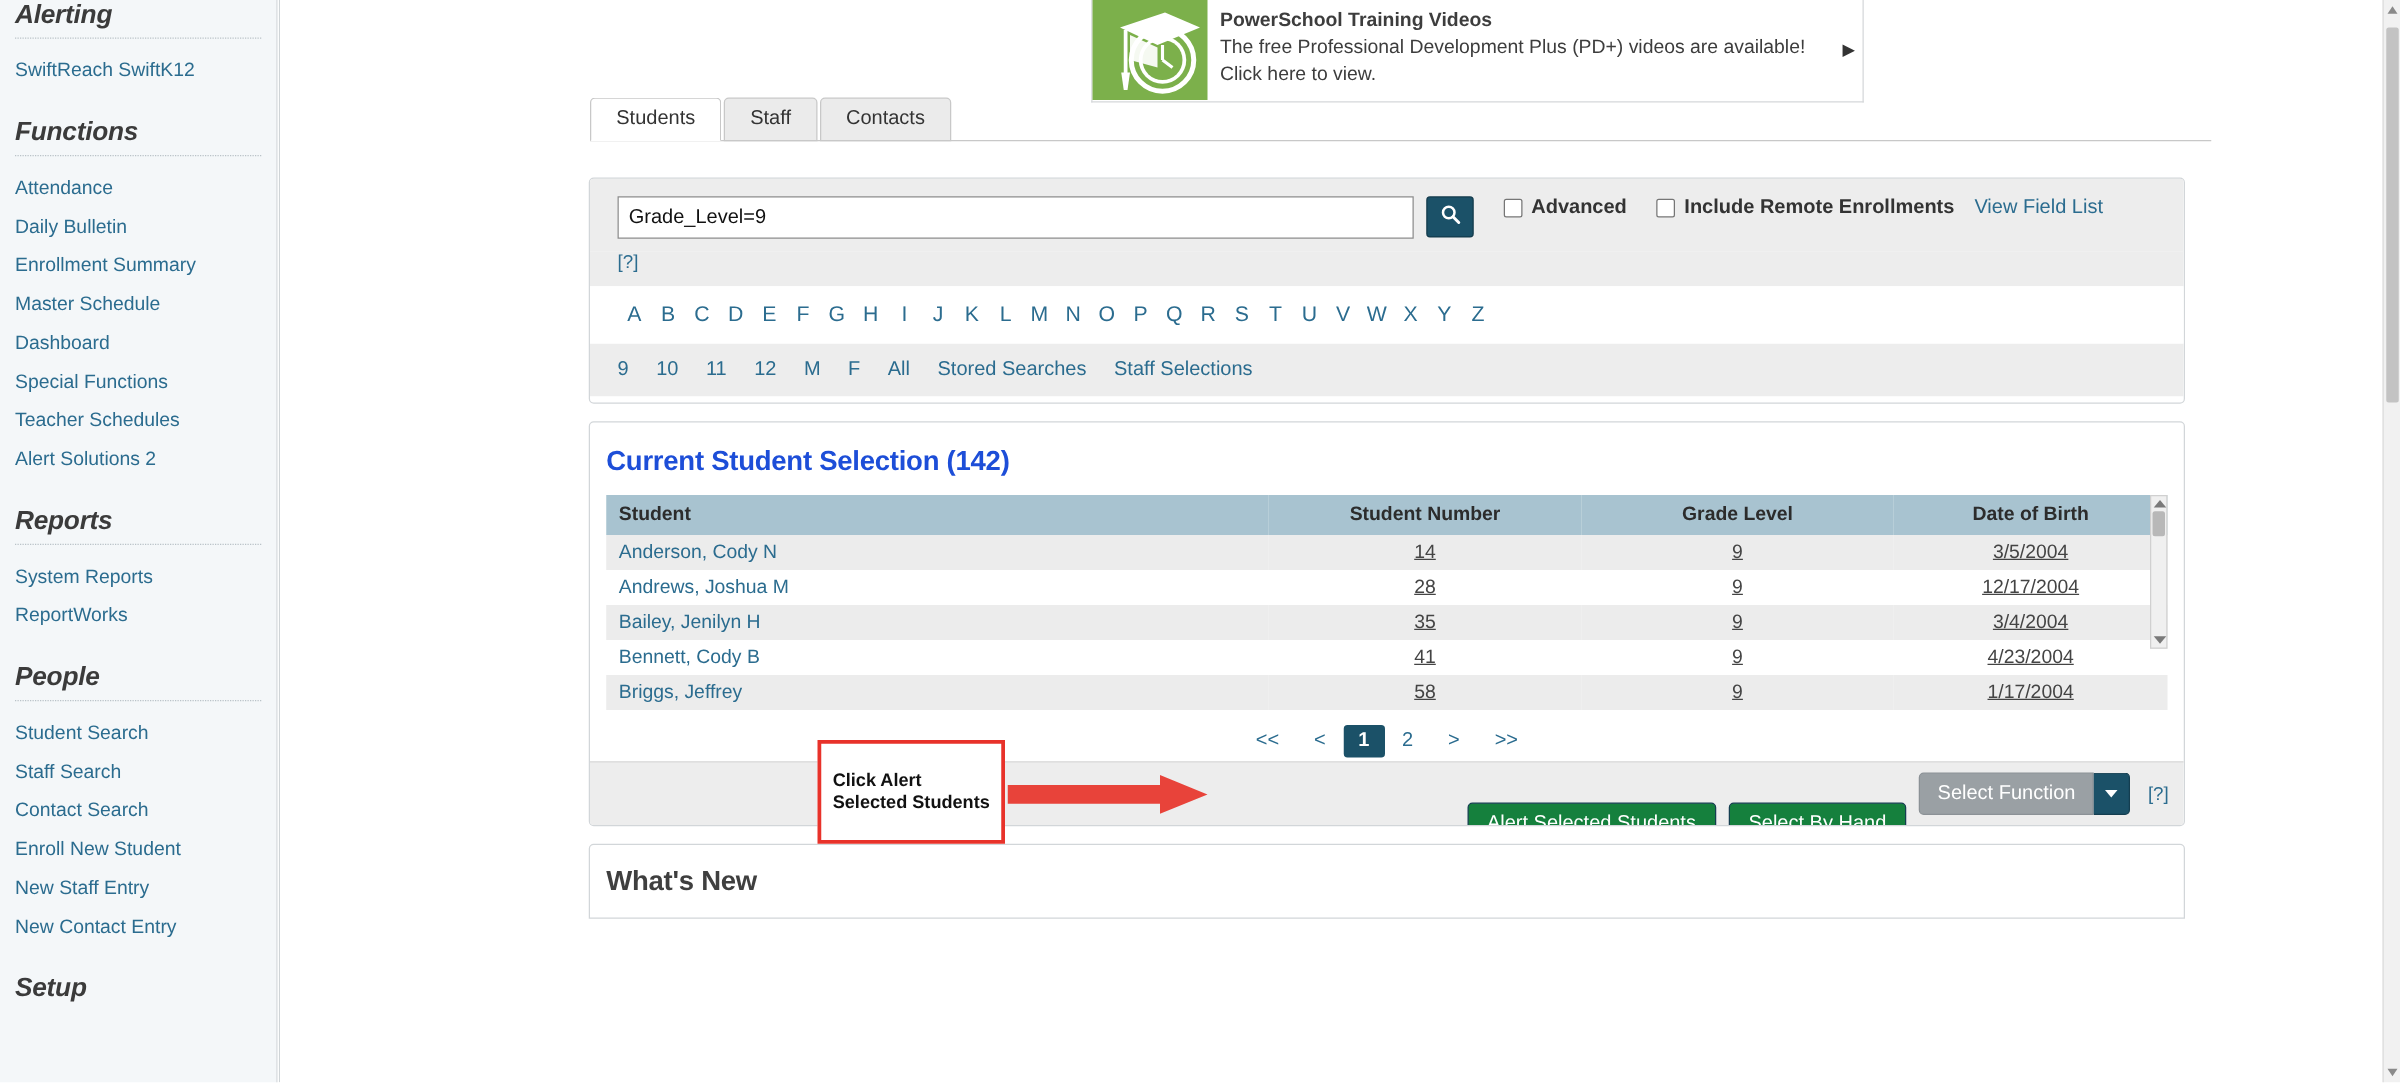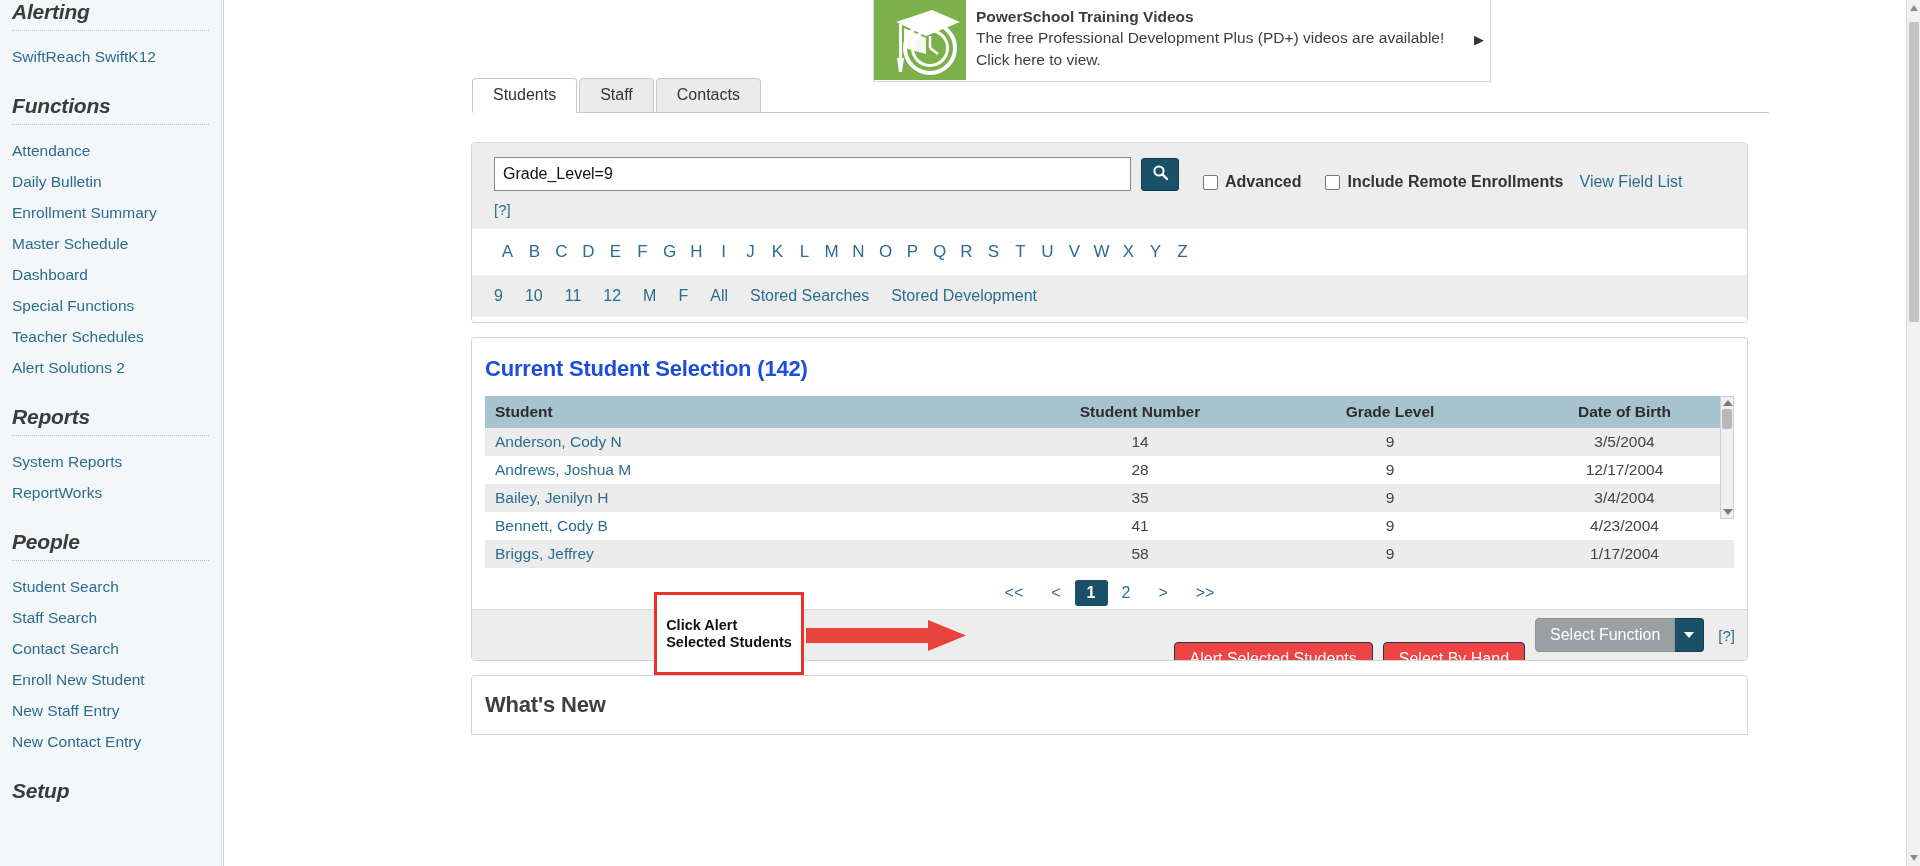--- a/index.html
+++ b/index.html
@@ -82,21 +82,21 @@
     height:1px; background:#c8c8c8;
   }
 
   
   #search-panel {
     position:absolute; left:247px; top:142px; width:1277px; height:181px;
     border:1px solid #d2d6d9; border-radius:4px; background:#fff; overflow:hidden;
   }
   #search-row {
     background:#ededed; padding:14px 16px 10px 22px;
-    display:flex; align-items:flex-end;
+    display:flex; align-items:flex-start;
   }
   #search-input {
     width:637px; height:34px; font-size:16px;
     padding:4px 8px; border:1px solid #8a8a8a; background:#fff;
     font-family:"Liberation Sans", sans-serif; color:#111;
   }
   #search-btn {
     width:38px; height:33px; margin-left:10px;
     background:#1b5168; border:1px solid #123a4b; border-radius:3px;
     display:flex; align-items:center; justify-content:center; cursor:pointer;
@@ -147,21 +147,21 @@
     background:#a8c3d0; color:#2c2c2c; font-size:15.5px; font-weight:bold;
     text-align:left; padding:7px 10px; height:30px;
   }
   th.c-num, th.c-grade, th.c-dob { text-align:center; }
   tbody td {
     font-size:15.5px; padding:5px 10px; height:25px; color:#444;
   }
   tbody tr.odd td { background:#ececec; }
   tbody tr.even td { background:#ffffff; }
   td.name a { color:#2b6c8f; text-decoration:none; cursor:pointer; }
-  td.c-num, td.c-grade, td.c-dob { text-align:center; }
+  td.c-num, td.c-grade, td.c-dob { text-align:center;text-decoration:underline; }
 
   #tbl-scroll {
     position:absolute; right:13px; top:0px; width:14px; height:123px;
     background:#f0f0f0; border:1px solid #d0d0d0;
   }
   #tbl-scroll .thumb {
     position:absolute; left:1px; top:12px; width:10px; height:20px;
     background:#b8b8b8; border-radius:2px;
   }
   .sc-arrow {
@@ -186,21 +186,21 @@
   }
 
   
   #action-bar {
     position:absolute; left:0; bottom:0; width:1275px; height:51px;
     background:#ededed; border-top:1px solid #d9d9d9;
     display:flex; align-items:center; justify-content:flex-end;
     padding-right:12px; gap:10px;
   }
   .btn {
-    font-size:16px; color:#fff; background:#ef4444;
+    font-size:16px; color:#fff; background:#15803d;
     border:1px solid #143e50; border-radius:4px;
     padding:7px 15px; cursor:pointer; white-space:nowrap;margin-top:48px;
   }
   .btn-gray {
     font-size:16px; color:#ffffff; background:#9aa0a4;
     border:1px solid #8b9196; border-radius:4px 0 0 4px;
     padding:7px 14px; cursor:pointer; white-space:nowrap;
   }
   .btn-caret {
     background:#1b5168; border:1px solid #143e50; border-left:none;
@@ -392,21 +392,21 @@
 
     <div id="grade-row">
       <a class="gl">9</a>
       <a class="gl">10</a>
       <a class="gl">11</a>
       <a class="gl">12</a>
       <a class="gl">M</a>
       <a class="gl">F</a>
       <a class="gl">All</a>
       <a class="gl">Stored Searches</a>
-      <a class="gl">Stored Development</a>
+      <a class="gl">Staff Selections</a>
     </div>
   </div>
 
   <div id="selection-panel">
     <div id="selection-title">Current Student Selection (142)</div>
 
     <div id="table-wrap">
       <table>
         <colgroup>
           <col style="width:530px">

